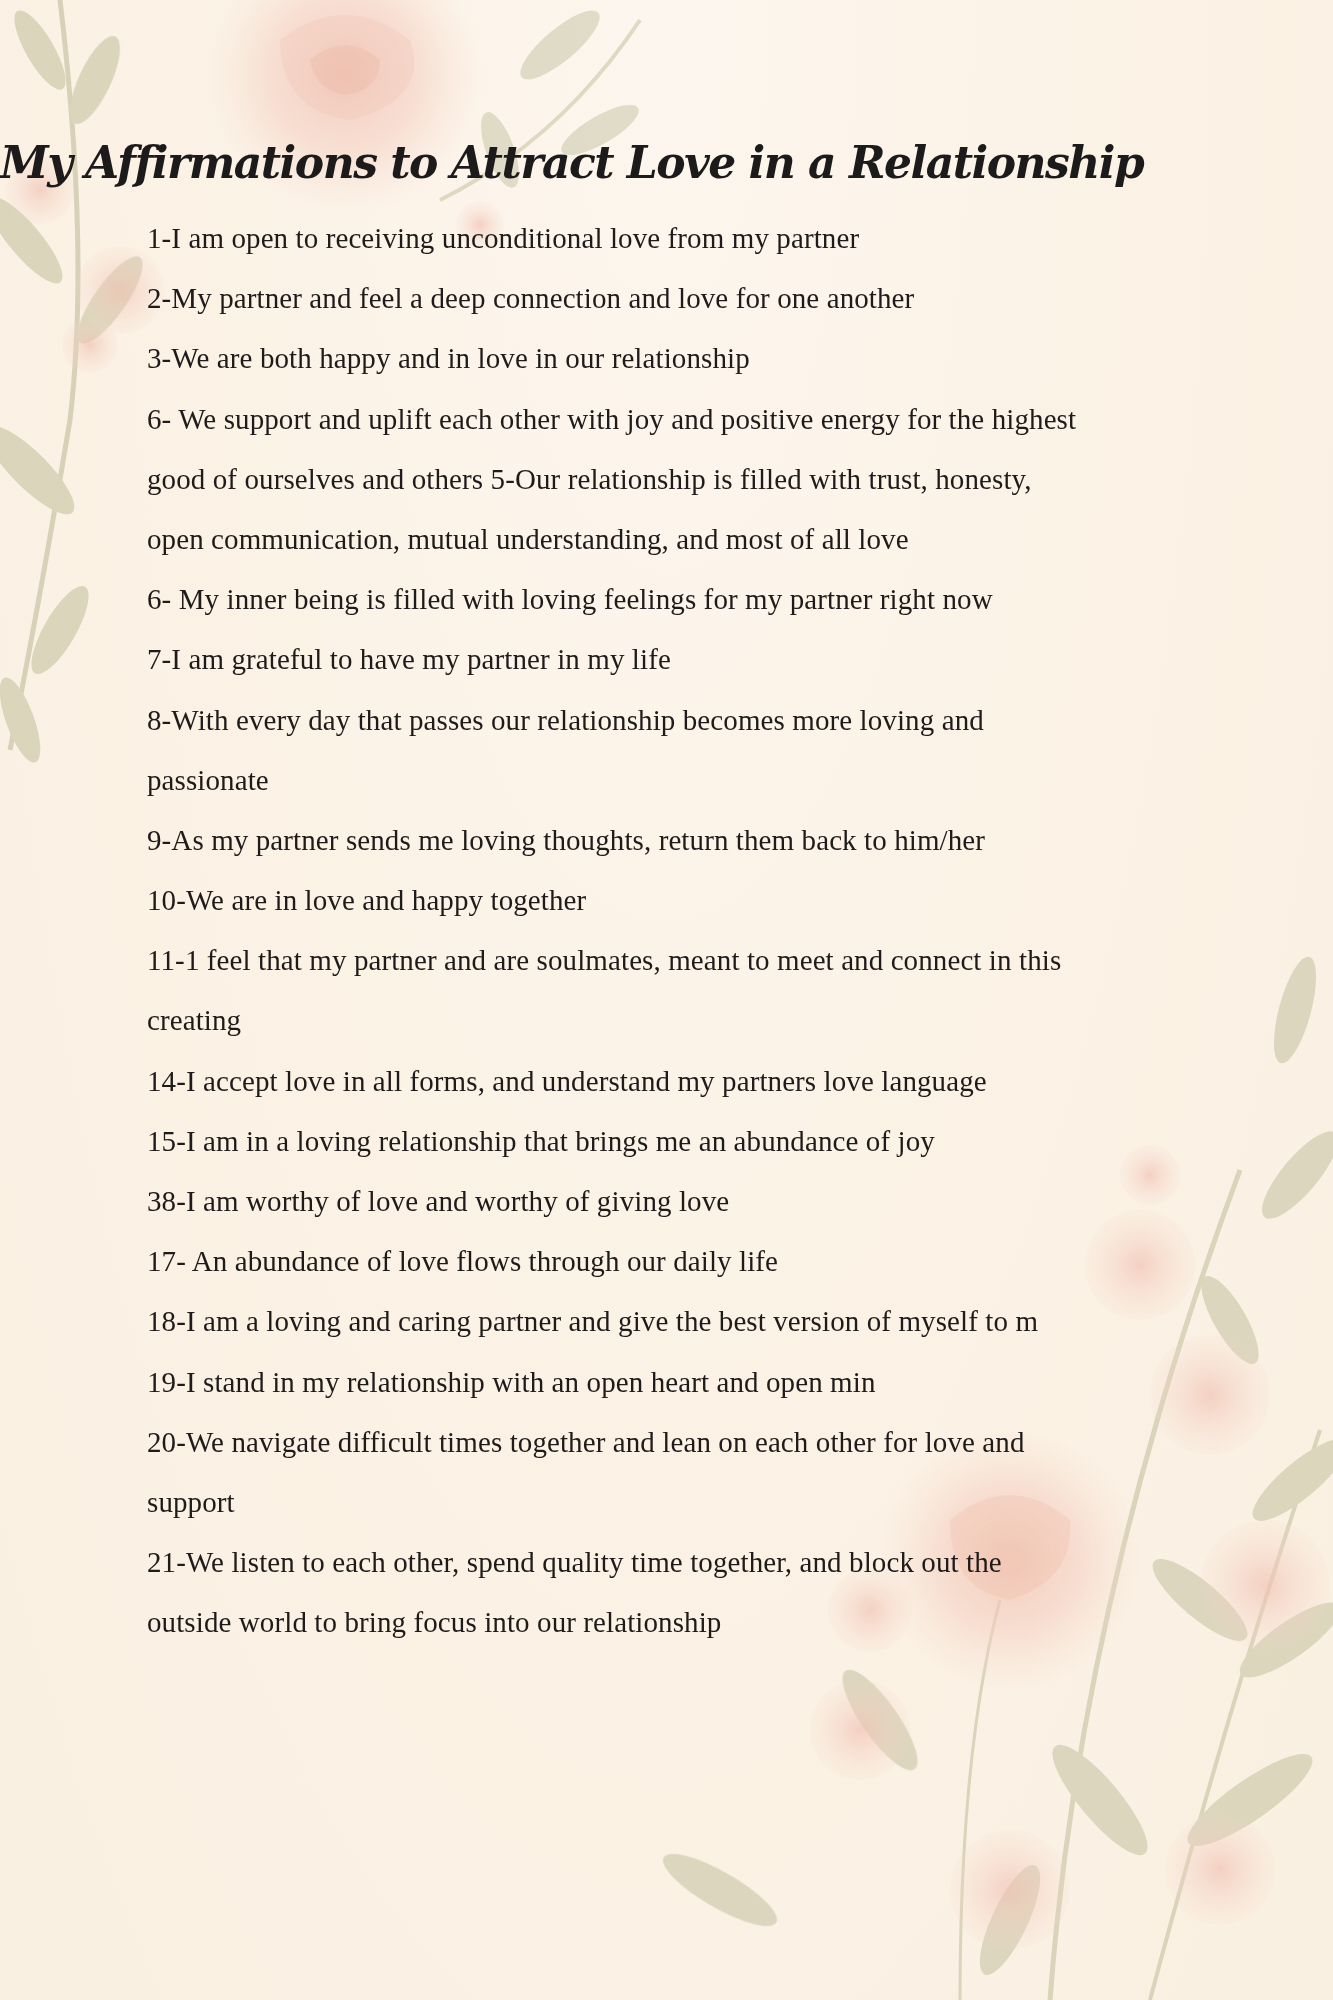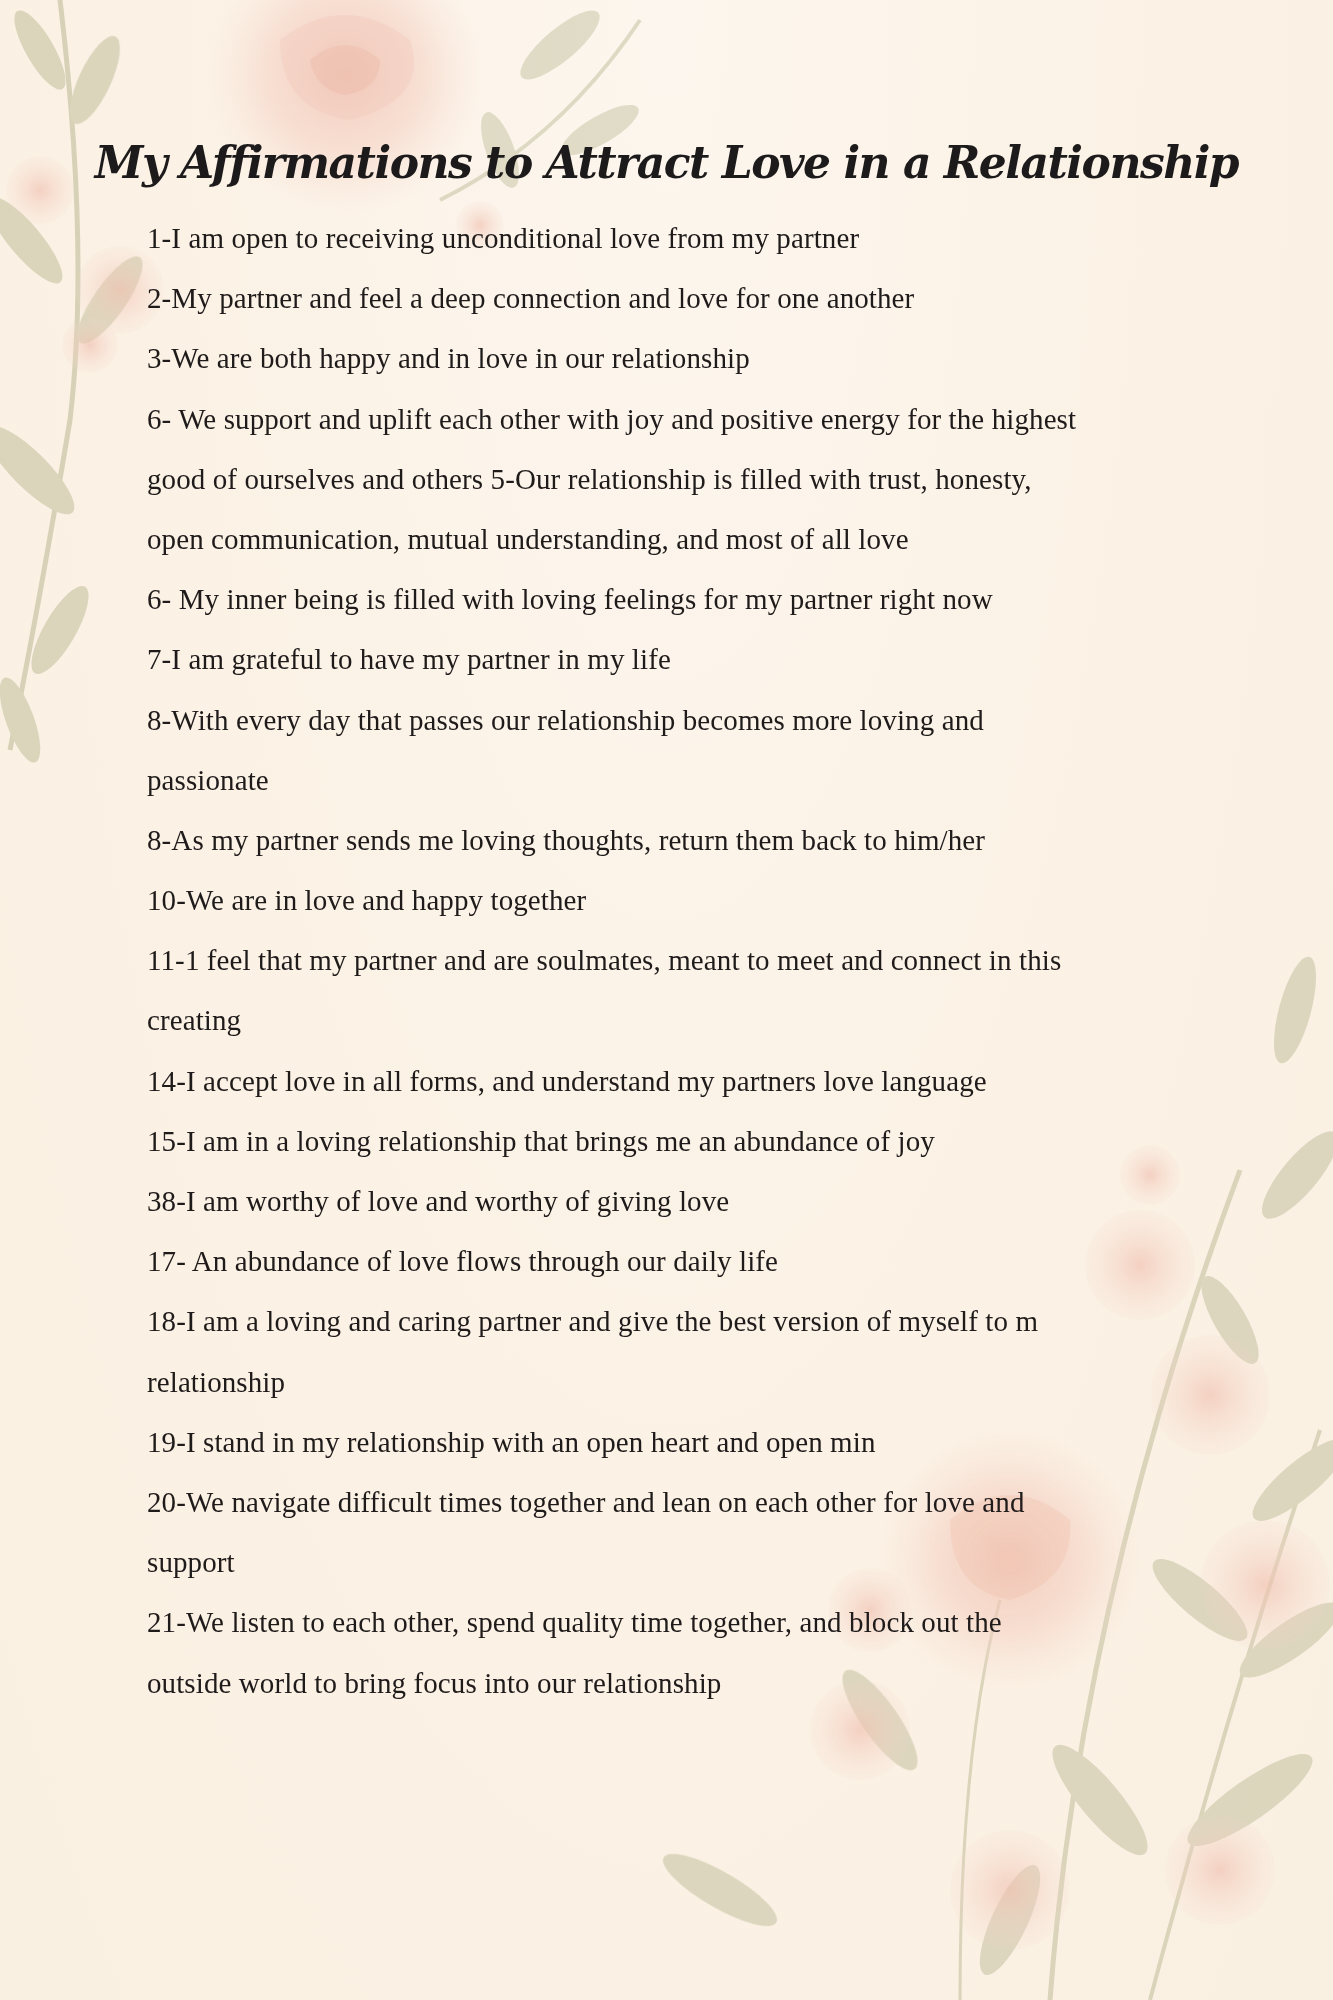--- a/index.html
+++ b/index.html
@@ -18,21 +18,20 @@
     z-index: 0;
   }
   .decor { position: absolute; inset: 0; z-index: 1; pointer-events: none; }
   .page {
     position: absolute; inset: 0; z-index: 2;
   }
   .title {
     position: absolute;
     left: 0; right: 0;
     top: 108px;
-    text-align: center;
     font-family: "DejaVu Serif", "Liberation Serif", serif;
     font-style: italic;
     font-weight: bold;
     font-size: 44px;
     letter-spacing: -1.5px;
     color: #1c1a1a;
   }
   .list {
     position: absolute;
     left: 107px;
@@ -142,29 +141,28 @@
     <li class="line">1-I am open to receiving unconditional love from my partner</li>
     <li class="line">2-My partner and feel a deep connection and love for one another</li>
     <li class="line">3-We are both happy and in love in our relationship</li>
     <li class="line">6- We support and uplift each other with joy and positive energy for the highest</li>
     <li class="line">good of ourselves and others 5-Our relationship is filled with trust, honesty,</li>
     <li class="line">open communication, mutual understanding, and most of all love</li>
     <li class="line">6- My inner being is filled with loving feelings for my partner right now</li>
     <li class="line">7-I am grateful to have my partner in my life</li>
     <li class="line">8-With every day that passes our relationship becomes more loving and</li>
     <li class="line">passionate</li>
-    <li class="line">8-As my partner sends me loving thoughts, return them back to him/her</li>
+    <li class="line">9-As my partner sends me loving thoughts, return them back to him/her</li>
     <li class="line">10-We are in love and happy together</li>
     <li class="line">11-1 feel that my partner and are soulmates, meant to meet and connect in this</li>
     <li class="line">creating</li>
     <li class="line">14-I accept love in all forms, and understand my partners love language</li>
     <li class="line">15-I am in a loving relationship that brings me an abundance of joy</li>
     <li class="line">38-I am worthy of love and worthy of giving love</li>
     <li class="line">17- An abundance of love flows through our daily life</li>
     <li class="line">18-I am a loving and caring partner and give the best version of myself to m</li>
-    <li class="line">relationship</li>
     <li class="line">19-I stand in my relationship with an open heart and open min</li>
     <li class="line">20-We navigate difficult times together and lean on each other for love and</li>
     <li class="line">support</li>
     <li class="line">21-We listen to each other, spend quality time together, and block out the</li>
     <li class="line">outside world to bring focus into our relationship</li>
   </ul>
 </main>
 
 </body></html>

